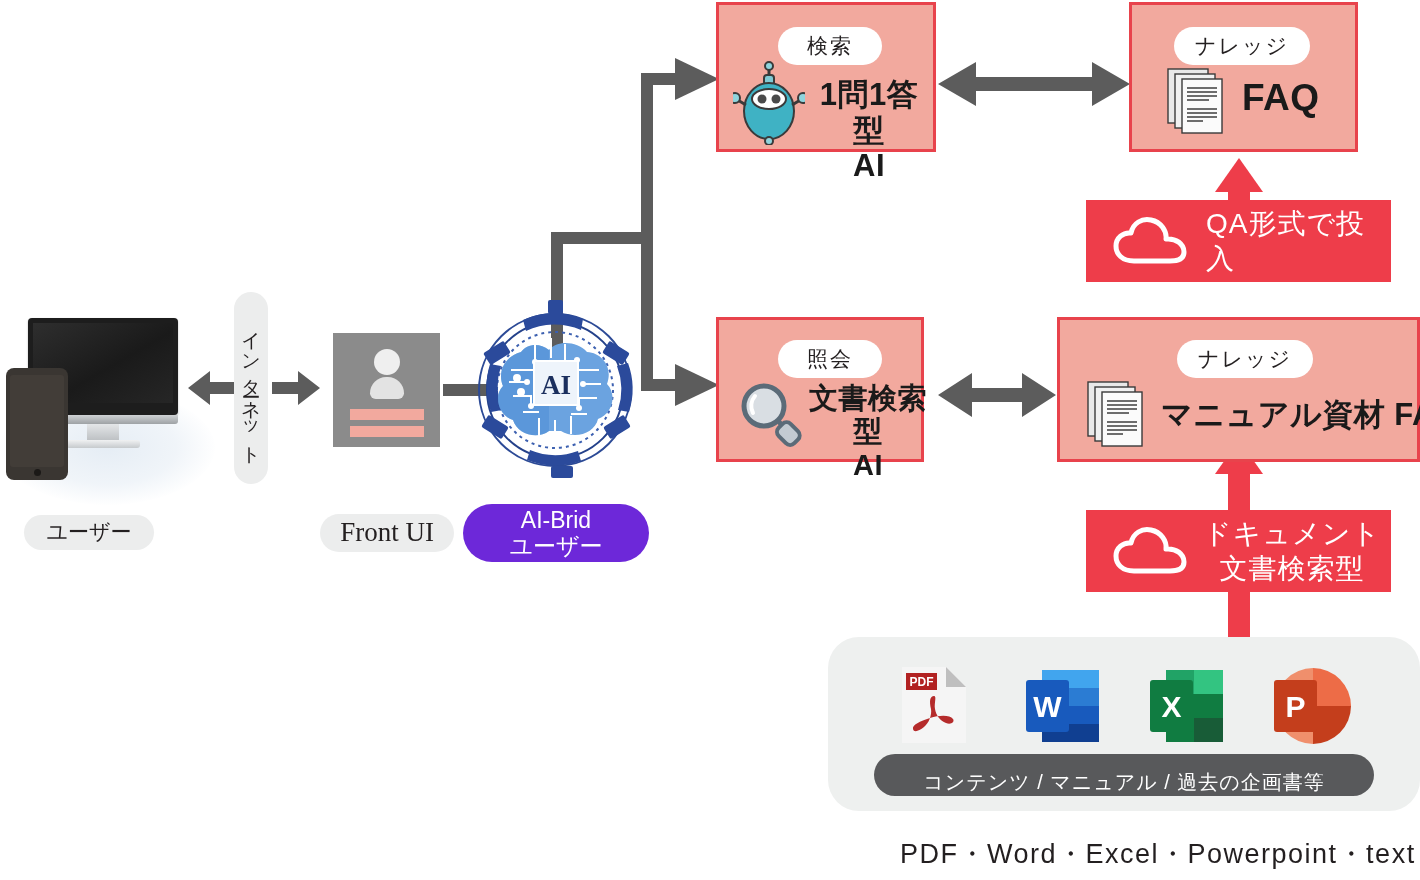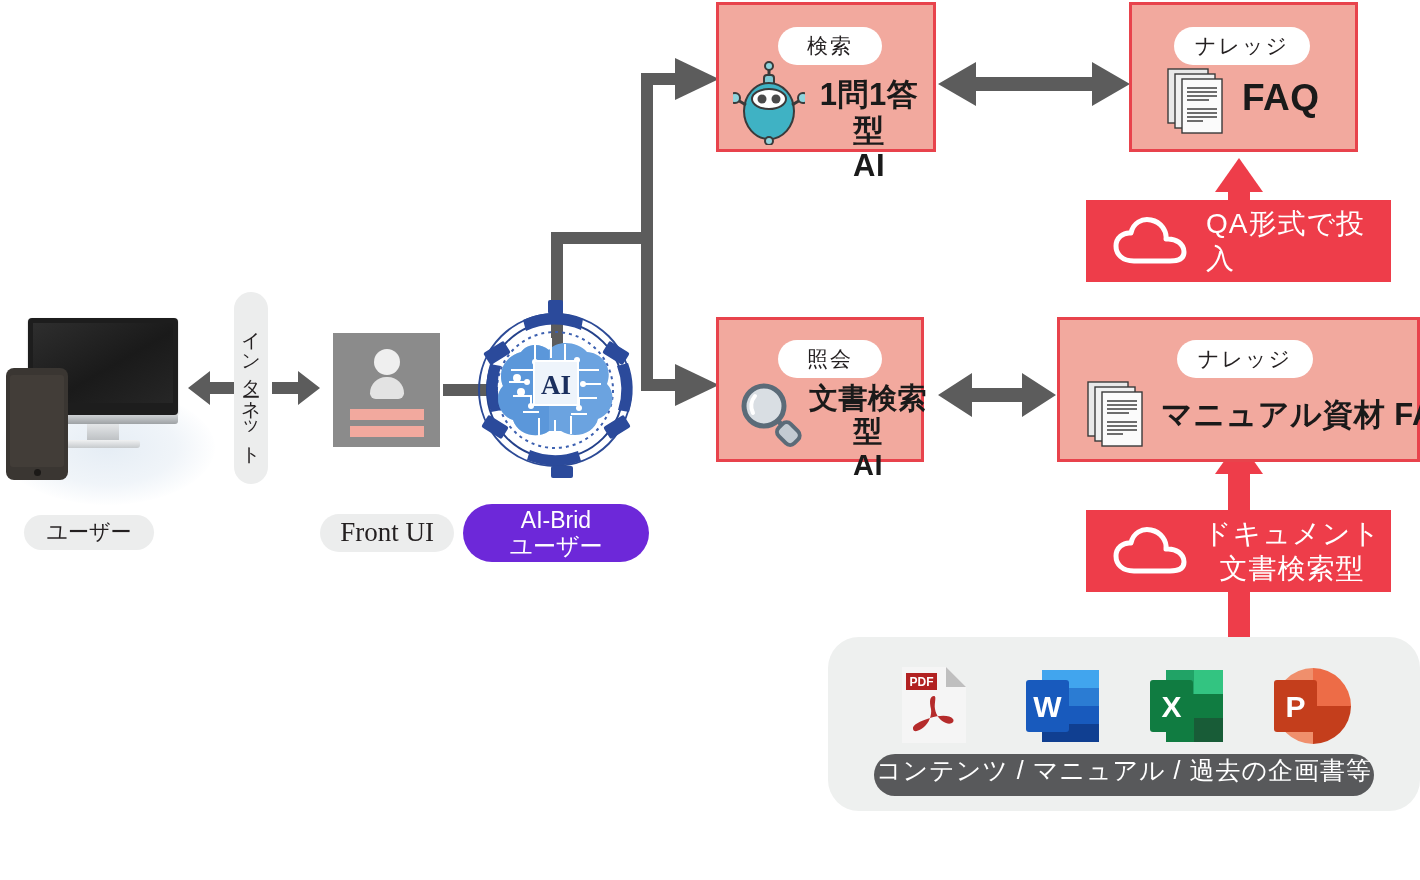--- a/index.html
+++ b/index.html
@@ -80,22 +80,22 @@
   .red-seg{background:#ee3d4a;position:absolute;}
 
   
   #filespanel{
     background:#eef0ef;
   }
   .darkpill{
     background:#58595b;
     color:#ffffff;
     border-radius:999px;
-    display:flex;align-items:flex-start;justify-content:center;
-    font-size:25px;
+    display:flex;align-items:flex-end;justify-content:center;
+    font-size:20px;
     letter-spacing:1px;
     white-space:nowrap;
   }
   #formats-caption{
     color:#231f20;
     font-size:27px;
     letter-spacing:1.5px;
     white-space:nowrap;
   }
 
@@ -396,14 +396,15 @@
       <path d="M41 3 A38 38 0 0 0 41 79 L41 41 Z" fill="#f08f6c"></path>
       <rect x="2" y="15" width="43" height="52" rx="3" fill="#c43e1c"></rect>
       <text x="23.5" y="52" font-family="Liberation Sans, sans-serif" font-size="30" font-weight="bold" fill="#ffffff" text-anchor="middle">P</text>
     </svg>
 
     <div class="abs darkpill" style="left:46px;top:117px;width:500px;height:42px;">
       <span>コンテンツ / マニュアル / 過去の企画書等</span>
     </div>
   </div>
 
+  <div class="abs" id="formats-caption" style="left:900px;top:836px;">PDF・Word・Excel・Powerpoint・text</div>
 
 </div>
 
 </body></html>

